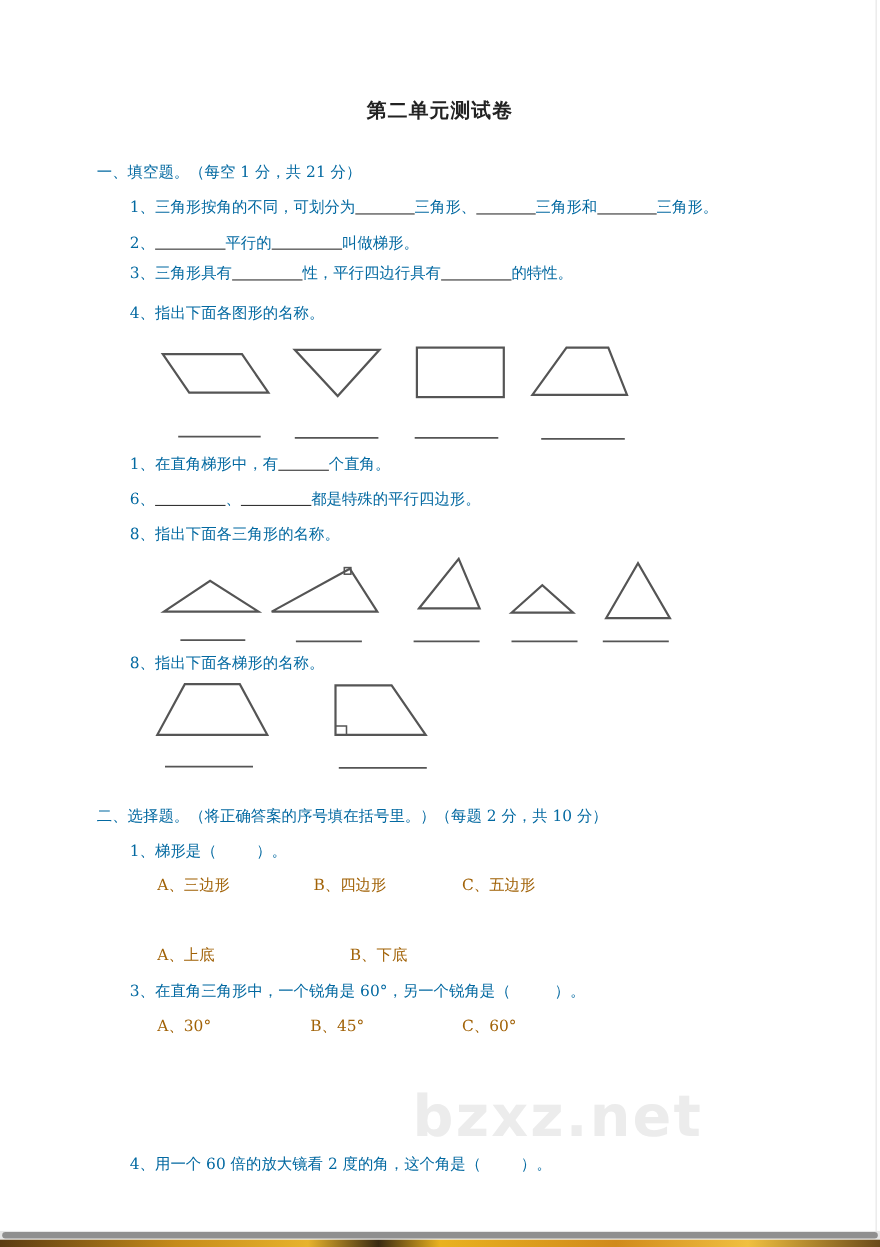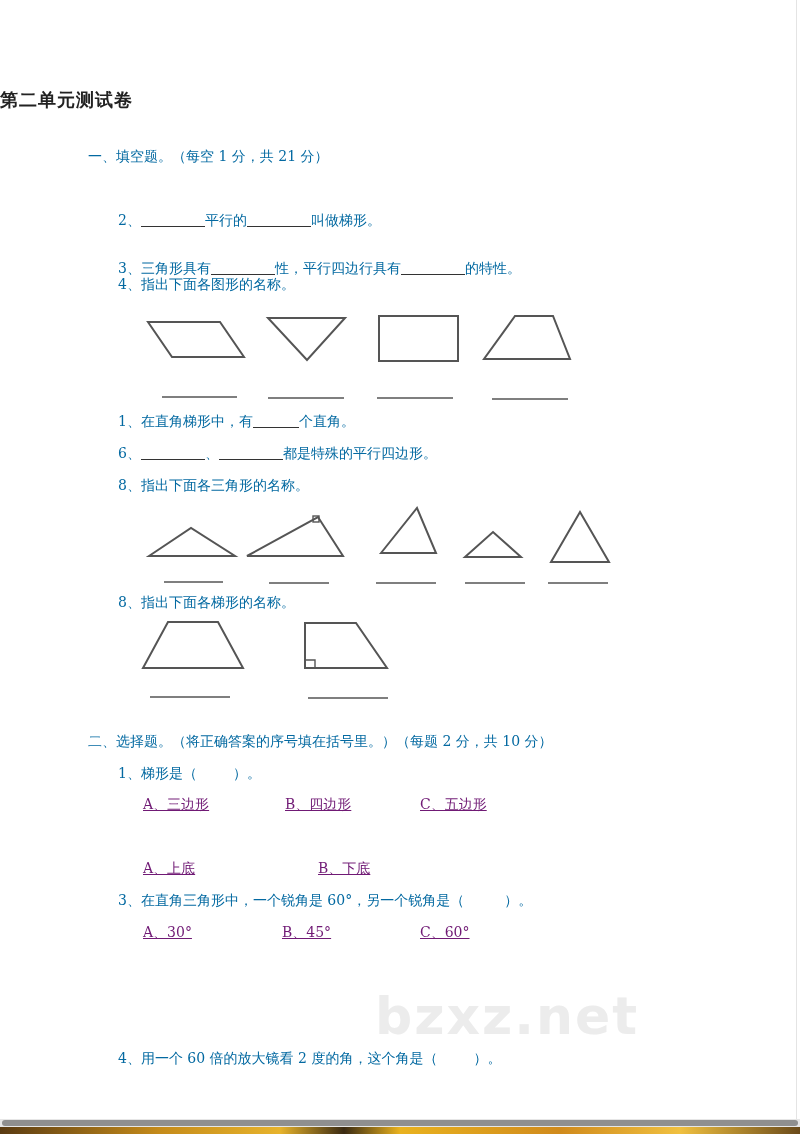--- a/index.html
+++ b/index.html
@@ -8,29 +8,29 @@
       background: #ffffff;
       font-family: "DejaVu Serif", "Liberation Serif", serif;
       color: #222;
     }
     .page {
       position: absolute; left: 0; top: 0; width: 796px; height: 1120px;
       background: #fff; border-right: 1px solid #e4e4e4;
     }
     .title {
       position: absolute; left: 0; width: 800px; top: 88px;
-      font-size: 18px; font-weight: bold; letter-spacing: 1px;
+      text-align: center; font-size: 18px; font-weight: bold; letter-spacing: 1px;
       font-family: "DejaVu Sans", "Liberation Sans", sans-serif;
     }
     .line {
       position: absolute; font-size: 14px; white-space: nowrap; color: #0369a1;
     }
     .section { left: 88px; }
     .q { left: 118px; }
-    .opt { position: absolute; font-size: 14px; white-space: nowrap; color: #701a75; text-decoration: underline; }
+    .opt { position: absolute; font-size: 14px; white-space: nowrap; color: #a16207; }
     .blank {
       display: inline-block; border-bottom: 1.5px solid #333;
       vertical-align: -2px; height: 14px;
     }
     .paren { display: inline-block; }
     svg { position: absolute; }
     .scrollbar-track {
       position: absolute; left: 0; top: 1119px; width: 800px; height: 8px;
       background: #e6e6e6;
     }
@@ -51,26 +51,29 @@
   </style>
 </head>
 <body>
 
 <div class="page">
 
   <div class="title">第二单元测试卷</div>
 
   <div class="line section" style="top:148px">一、填空题。（每空 1 分，共 21 分）</div>
 
+  <div class="line q" style="top:180px">
+    <span>1、三角形按角的不同，可划分为</span><span class="blank" style="width:54px"></span><span>三角形、</span><span class="blank" style="width:54px"></span><span>三角形和</span><span class="blank" style="width:54px"></span><span>三角形。</span>
+  </div>
 
   <div class="line q" style="top:212px">
     <span>2、</span><span class="blank" style="width:64px"></span><span>平行的</span><span class="blank" style="width:64px"></span><span>叫做梯形。</span>
   </div>
 
-  <div class="line q" style="top:260px">
+  <div class="line q" style="top:240px">
     <span>3、三角形具有</span><span class="blank" style="width:64px"></span><span>性，平行四边行具有</span><span class="blank" style="width:64px"></span><span>的特性。</span>
   </div>
 
   <div class="line q" style="top:276px">4、指出下面各图形的名称。</div>
 
   <svg style="left:130px;top:300px" width="480" height="105">
     <g fill="none" stroke="#555" stroke-width="2">
       <polygon points="18,22 90,22 114,57 42,57"></polygon>
       <polygon points="138,18 215,18 177,60"></polygon>
       <rect x="249" y="16" width="79" height="45"></rect>

